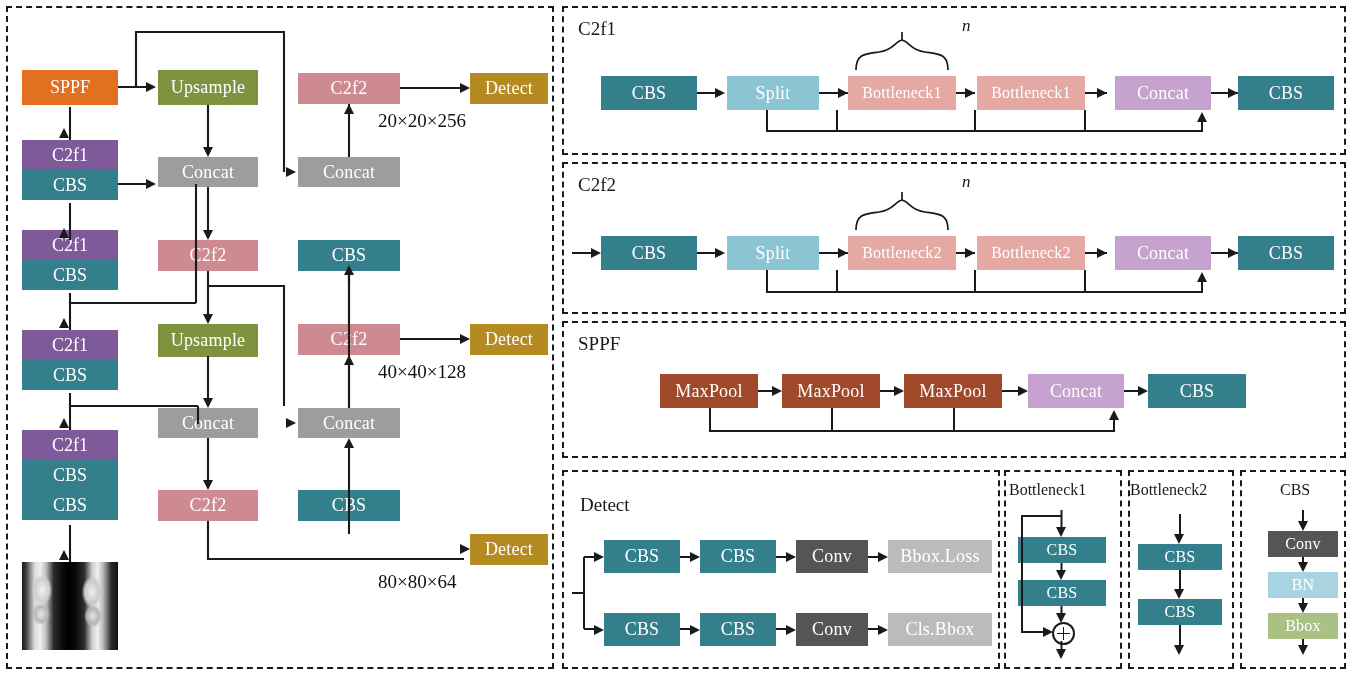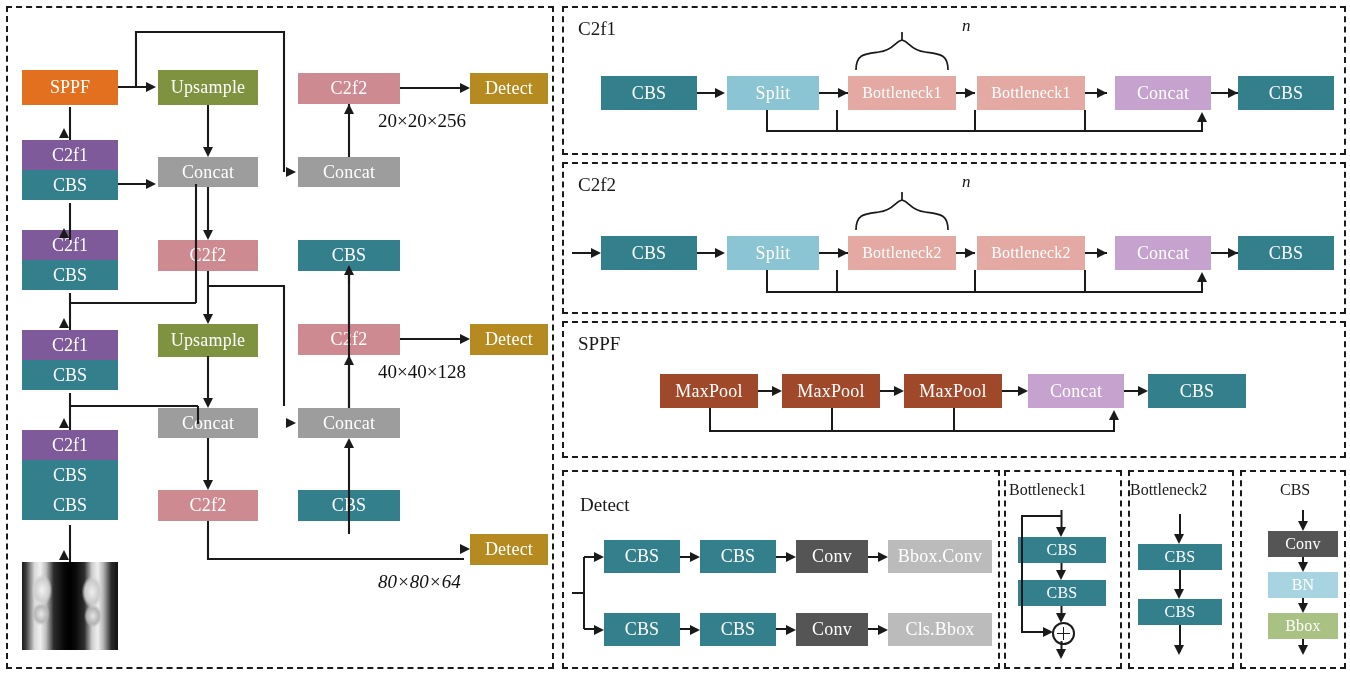--- a/index.html
+++ b/index.html
@@ -81,21 +81,21 @@
 <div class="box" style="left:298px;top:324px;width:102px;height:31px;background:#CE8A91;">C2f2</div>
 <div class="box" style="left:298px;top:408px;width:102px;height:30px;background:#9D9D9D;">Concat</div>
 <div class="box" style="left:298px;top:490px;width:102px;height:31px;background:#337F8C;">CBS</div>
 
 <div class="box" style="left:470px;top:73px;width:78px;height:31px;background:#B48A21;">Detect</div>
 <div class="box" style="left:470px;top:324px;width:78px;height:31px;background:#B48A21;">Detect</div>
 <div class="box" style="left:470px;top:534px;width:78px;height:31px;background:#B48A21;">Detect</div>
 
 <div class="lbl" style="left:378px;top:110px;text-align:center;">20×20×256</div>
 <div class="lbl" style="left:378px;top:361px;text-align:center;">40×40×128</div>
-<div class="lbl" style="left:378px;top:571px;font-style:italic;">80×80×64</div>
+<div class="lbl" style="left:378px;top:571px;">80×80×64</div>
 
 <svg width="548" height="663" style="left:6px;top:6px;" viewBox="0 0 548 663">
   <g stroke="#1a1a1a" stroke-width="2.1" fill="none">
 
     <path d="M64,556 L64,519"></path>
     <path d="M64,424 L64,387"></path>
     <path d="M64,324 L64,287"></path>
     <path d="M64,234 L64,197"></path>
     <path d="M64,134 L64,101"></path>
 
@@ -257,21 +257,21 @@
 <div class="ar ar-r" style="left:1018px;top:385.5px;"></div>
 <div class="ar ar-r" style="left:1138px;top:385.5px;"></div>
 <div class="ar ar-u" style="left:1108.5px;top:410px;"></div>
 
 <div class="panel" style="left:562px;top:470px;width:438px;height:199px;"></div>
 <div class="ptitle" style="left:580px;top:494px;">Detect</div>
 
 <div class="box" style="left:604px;top:540px;width:76px;height:33px;background:#337F8C;">CBS</div>
 <div class="box" style="left:700px;top:540px;width:76px;height:33px;background:#337F8C;">CBS</div>
 <div class="box" style="left:796px;top:540px;width:72px;height:33px;background:#555555;">Conv</div>
-<div class="box" style="left:888px;top:540px;width:104px;height:33px;background:#BBBBBB;">Bbox.Conv</div>
+<div class="box" style="left:888px;top:540px;width:104px;height:33px;background:#BBBBBB;">Bbox.Loss</div>
 
 <div class="box" style="left:604px;top:613px;width:76px;height:33px;background:#337F8C;">CBS</div>
 <div class="box" style="left:700px;top:613px;width:76px;height:33px;background:#337F8C;">CBS</div>
 <div class="box" style="left:796px;top:613px;width:72px;height:33px;background:#555555;">Conv</div>
 <div class="box" style="left:888px;top:613px;width:104px;height:33px;background:#BBBBBB;">Cls.Bbox</div>
 
 <svg width="438" height="199" style="left:562px;top:470px;" viewBox="0 0 438 199">
   <g stroke="#1a1a1a" stroke-width="2" fill="none">
     <path d="M10,123 L22,123"></path>
     <path d="M22,87 L22,159"></path>

